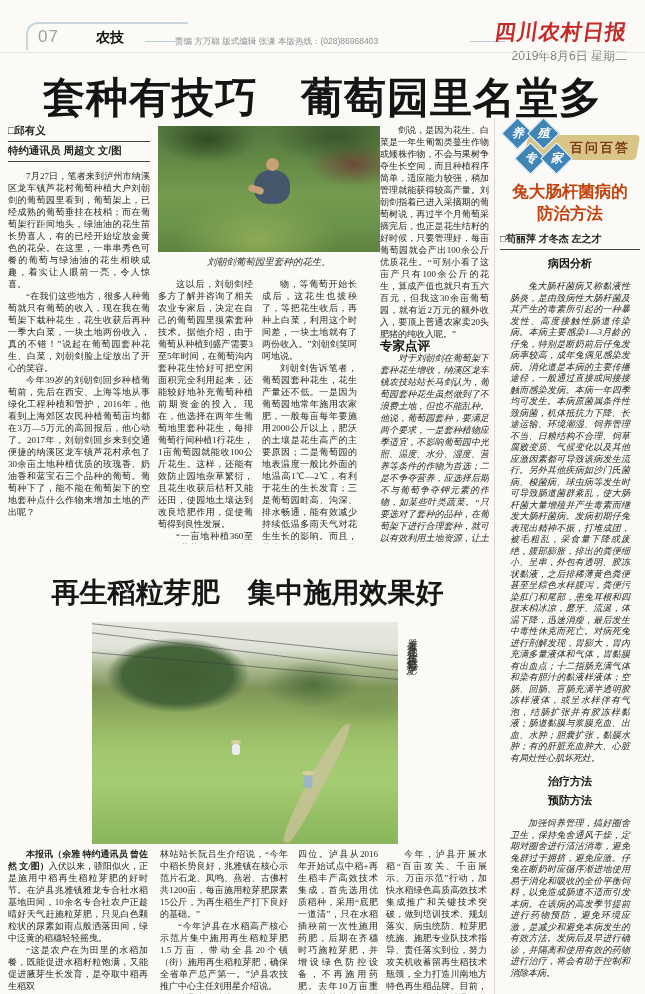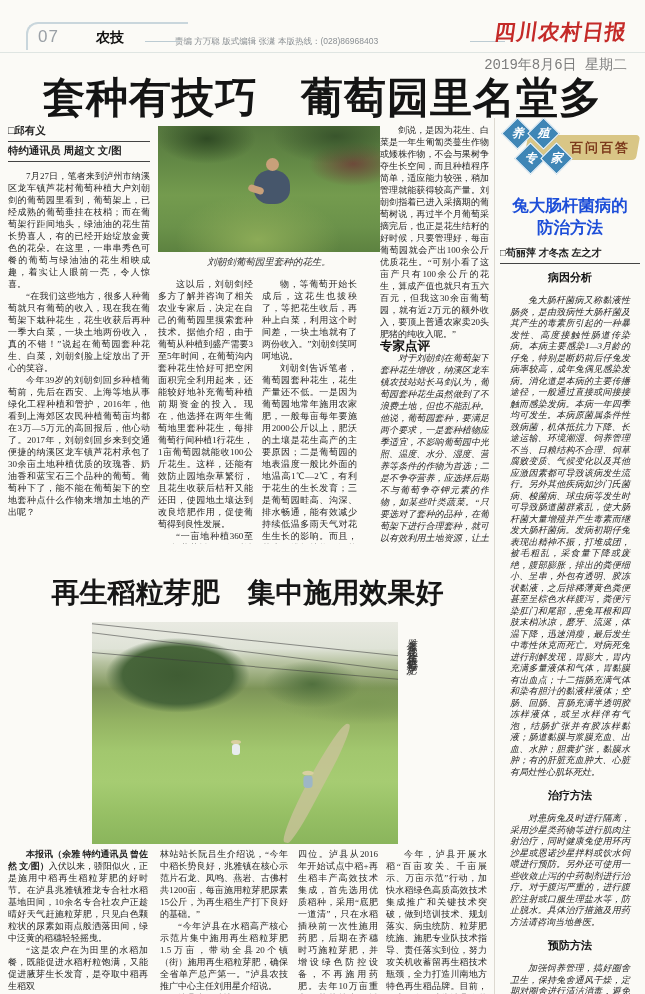--- a/index.html
+++ b/index.html
@@ -12,21 +12,21 @@
           font-size:17px;color:#9aa0a6;letter-spacing:1px;}
   .sectionname{position:absolute;left:96px;top:29px;font-family:"Liberation Sans",sans-serif;
           font-size:14px;font-weight:bold;color:#111;}
   .editorline{position:absolute;left:175px;top:36px;width:300px;
           font-size:8.5px;color:#8a8f93;font-family:"Liberation Sans",sans-serif;}
   .editorline:before,.editorline:after{content:"";position:absolute;top:5px;width:35px;height:1px;background:#bccbd2;}
   .editorline:before{left:-30px}.editorline:after{right:-30px}
   .masthead{position:absolute;right:18px;top:18px;text-align:right;}
   .logo{font-size:21px;font-weight:bold;color:#c42a28;transform:skewX(-8deg);
         font-family:"Liberation Serif",serif;letter-spacing:1px;}
-  .pubdate{font-size:14px;color:#7c7c7c;margin-top:10px;font-family:Liberation Mono, monospace;}
+  .pubdate{font-size:12px;color:#7c7c7c;margin-top:2px;font-family:Liberation Sans, sans-serif;}
   .headrule{position:absolute;left:0;top:52px;width:645px;height:1px;background:#dfe5e2;}
   
   .headline1{position:absolute;left:0;top:70px;width:645px;text-align:center;
         font-family:"Liberation Sans",sans-serif;font-weight:900;font-size:42px;
         color:#141414;letter-spacing:1px;white-space:nowrap;}
   
   .mainleft{position:absolute;left:6px;top:118px;width:483px;height:876px;}
   .vdivider{position:absolute;left:494px;top:118px;width:1px;height:876px;background:#ddd9d0;}
   .sidebar{position:absolute;left:500px;top:118px;width:140px;height:876px;overflow:hidden;}
   
@@ -90,21 +90,21 @@
   .ribbon{position:absolute;left:26px;top:15px;width:112px;height:25px;background:#d9c686;
       transform:skewX(-10deg);border-radius:4px;display:flex;align-items:center;justify-content:flex-end;
       padding-right:8px;box-sizing:border-box;}
   .ribbon span{font-size:13px;font-weight:bold;color:#7c3a1c;letter-spacing:2px;transform:skewX(10deg);
       font-family:"Liberation Serif",serif;}
   .diamond{position:absolute;width:21px;height:21px;background:#3f86b6;transform:rotate(45deg);
       display:flex;align-items:center;justify-content:center;border:1px solid #fff;}
   .diamond span{transform:rotate(-45deg);color:#fff;font-size:12px;font-style:italic;font-weight:bold;}
   .d1{left:6px;top:2px;} .d2{left:32px;top:2px;} .d3{left:19px;top:27px;} .d4{left:45px;top:27px;}
   .sb-title{text-align:center;font-family:"Liberation Sans",sans-serif;font-weight:bold;
-      font-size:16.5px;line-height:22px;color:#1d4ed8;margin:18px 0 8px;}
+      font-size:16.5px;line-height:22px;color:#c2410c;margin:4px 0 8px;}
   .sb-author{font-size:10px;font-weight:bold;border-bottom:1px solid #444;padding-bottom:3px;
       margin-bottom:6px;font-family:"Liberation Sans",sans-serif;}
   .sb-qa{font-size:9.5px;line-height:12.5px;text-align:justify;font-style:italic;color:#222;}
   .sb-qa p{margin:0 0 1px;text-indent:2em;}
   .sb-qa .lbl{font-weight:bold;font-style:normal;}
   .sb-h{text-align:center;font-family:"Liberation Sans",sans-serif;font-weight:bold;
       font-size:11px;margin:4px 0 2px;color:#111;}
   .sb-body{font-size:9px;line-height:11.5px;text-align:justify;color:#262626;}
   .sb-body p{margin:10px;text-indent:2em;font-style:italic;}
 </style>
@@ -230,23 +230,20 @@
 
     <div class="sb-author">□苟丽萍 才冬杰 左之才</div>
 
 
     <div class="sb-h">病因分析</div>
     <div class="sb-body">
       <p>兔大肠杆菌病又称黏液性肠炎，是由致病性大肠杆菌及其产生的毒素所引起的一种暴发性、高度接触性肠道传染病。本病主要感染1—3月龄的仔兔，特别是断奶前后仔兔发病率较高，成年兔偶见感染发病。消化道是本病的主要传播途径，一般通过直接或间接接触而感染发病。本病一年四季均可发生。本病原菌属条件性致病菌，机体抵抗力下降、长途运输、环境潮湿、饲养管理不当、日粮结构不合理、饲草腐败变质、气候变化以及其他应激因素都可导致该病发生流行。另外其他疾病如沙门氏菌病、梭菌病、球虫病等发生时可导致肠道菌群紊乱，使大肠杆菌大量增殖并产生毒素而继发大肠杆菌病。发病初期仔兔表现出精神不振，打堆成团，被毛粗乱，采食量下降或废绝，腹部膨胀，排出的粪便细小、呈串，外包有透明、胶冻状黏液，之后排稀薄黄色粪便甚至呈棕色水样腹泻，粪便污染肛门和尾部，患兔耳根和四肢末梢冰凉，磨牙、流涎，体温下降，迅速消瘦，最后发生中毒性休克而死亡。对病死兔进行剖解发现，胃膨大，胃内充满多量液体和气体，胃黏膜有出血点；十二指肠充满气体和染有胆汁的黏液样液体；空肠、回肠、盲肠充满半透明胶冻样液体，或呈水样伴有气泡，结肠扩张并有胶冻样黏液；肠道黏膜与浆膜充血、出血、水肿；胆囊扩张，黏膜水肿；有的肝脏充血肿大、心脏有局灶性心肌坏死灶。</p>
     </div>
 
     <div class="sb-h">治疗方法</div>
-    <div class="sb-body">
-      <p>对患病兔及时进行隔离，采用沙星类药物等进行肌肉注射治疗，同时健康兔使用环丙沙星或恩诺沙星拌料或饮水饲喂进行预防。另外还可使用一些收敛止泻的中药制剂进行治疗。对于腹泻严重的，进行腹腔注射或口服生理盐水等，防止脱水。具体治疗措施及用药方法请咨询当地兽医。</p>
-    </div>
 
     <div class="sb-h">预防方法</div>
     <div class="sb-body">
       <p>加强饲养管理，搞好圈舍卫生，保持兔舍通风干燥，定期对圈舍进行清洁消毒，避免兔群过于拥挤，避免应激。仔兔在断奶时应循序渐进地使用易于消化和吸收的全价平衡饲料，以免造成肠道不适而引发本病。在该病的高发季节提前进行药物预防，避免环境应激，是减少和避免本病发生的有效方法。发病后及早进行确诊，并隔离和使用有效的药物进行治疗，将会有助于控制和消除本病。</p>
     </div>
   </div>
 
 </div>
 
 </body></html>

